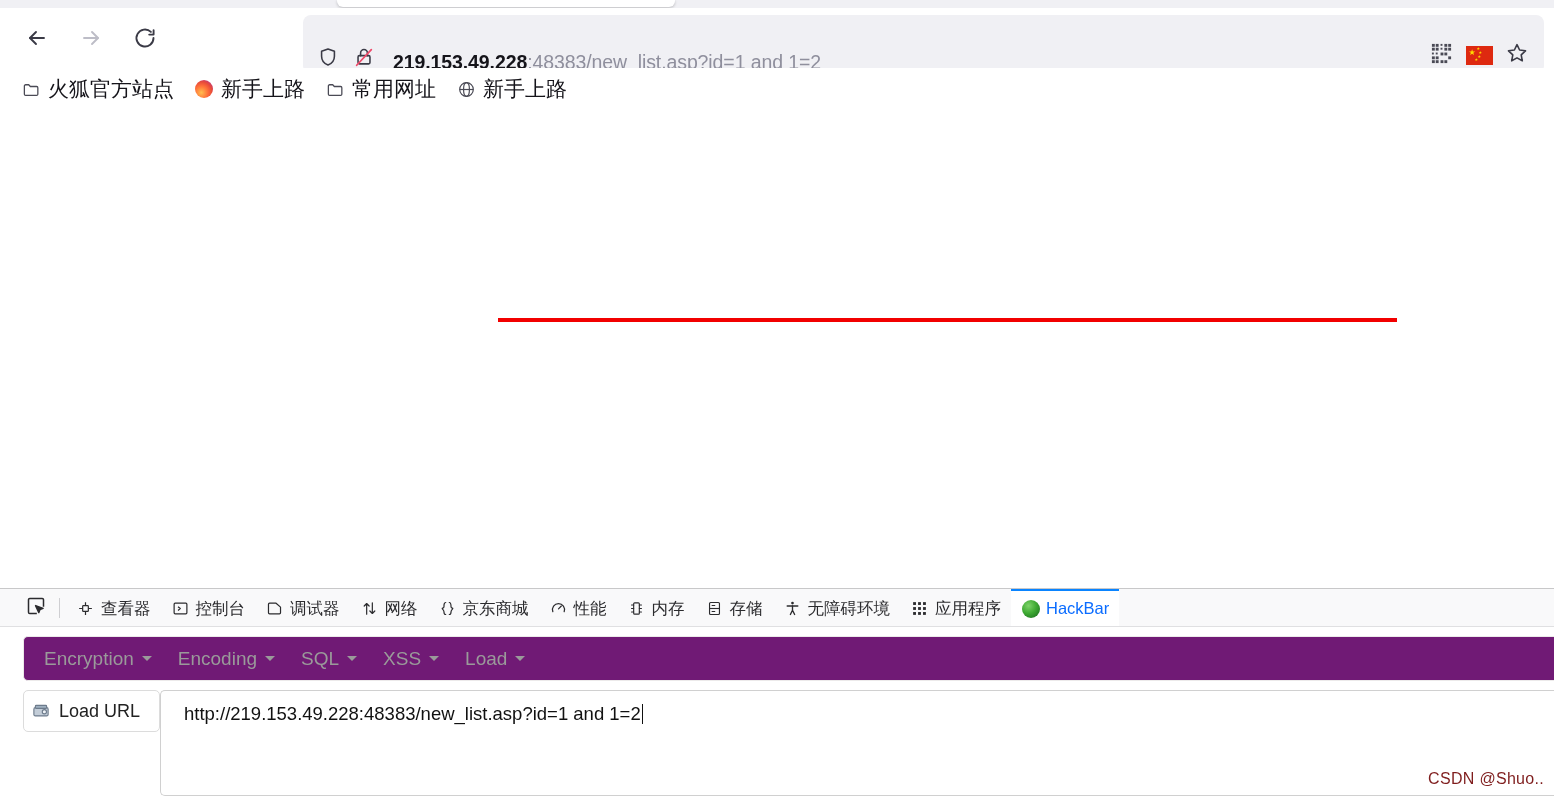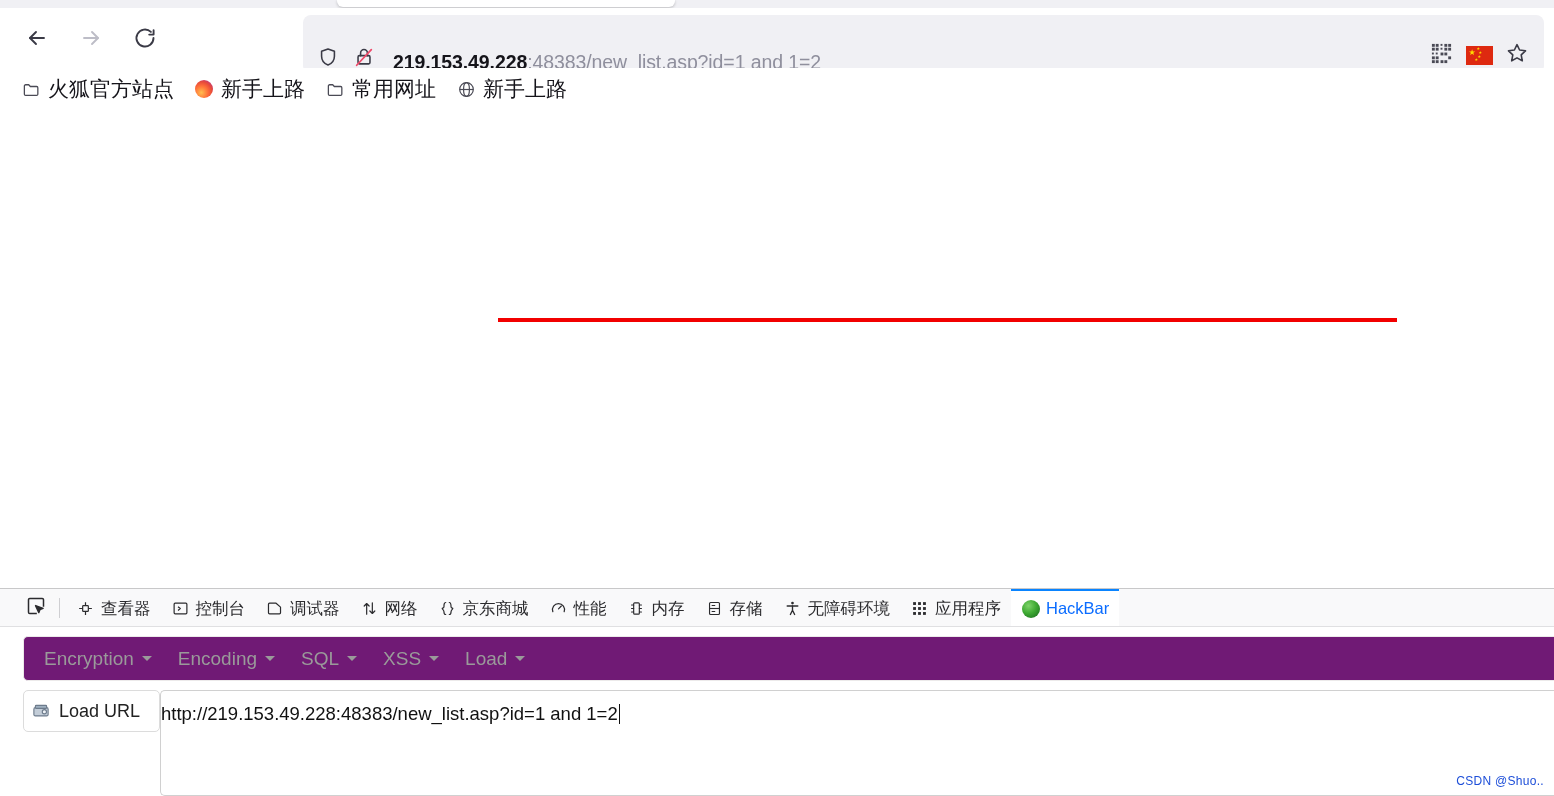--- a/index.html
+++ b/index.html
@@ -306,21 +306,21 @@
     white-space: nowrap;
   }
   .hb-textarea {
     flex: 1 1 auto;
     margin-right: 0;
     background: #ffffff;
     border: 1px solid #d0d0d0;
     border-right: none;
     border-radius: 5px 0 0 5px;
     box-sizing: border-box;
-    padding: 12px 0 0 0;
+    padding: 12px 0 0 23px;
     position: relative;
   }
   .hb-ta-text {
     font-size: 18.5px;
     color: #111111;
     white-space: nowrap;
     line-height: 22px;
   }
   .caret-bar {
     display: inline-block;
@@ -329,22 +329,22 @@
     background: #111111;
     vertical-align: -4px;
     margin-left: 1px;
   }
 
   
   .watermark {
     position: absolute;
     right: 10px;
     bottom: 8px;
-    font-size: 12px;
-    color: #1d4ed8;
+    font-size: 16px;
+    color: #7f1d1d;
     letter-spacing: 0.3px;
     margin-top: 24px;
   }
 </style>
 </head>
 <body>
 
 <div id="app">
 
   <div class="tabstrip">

